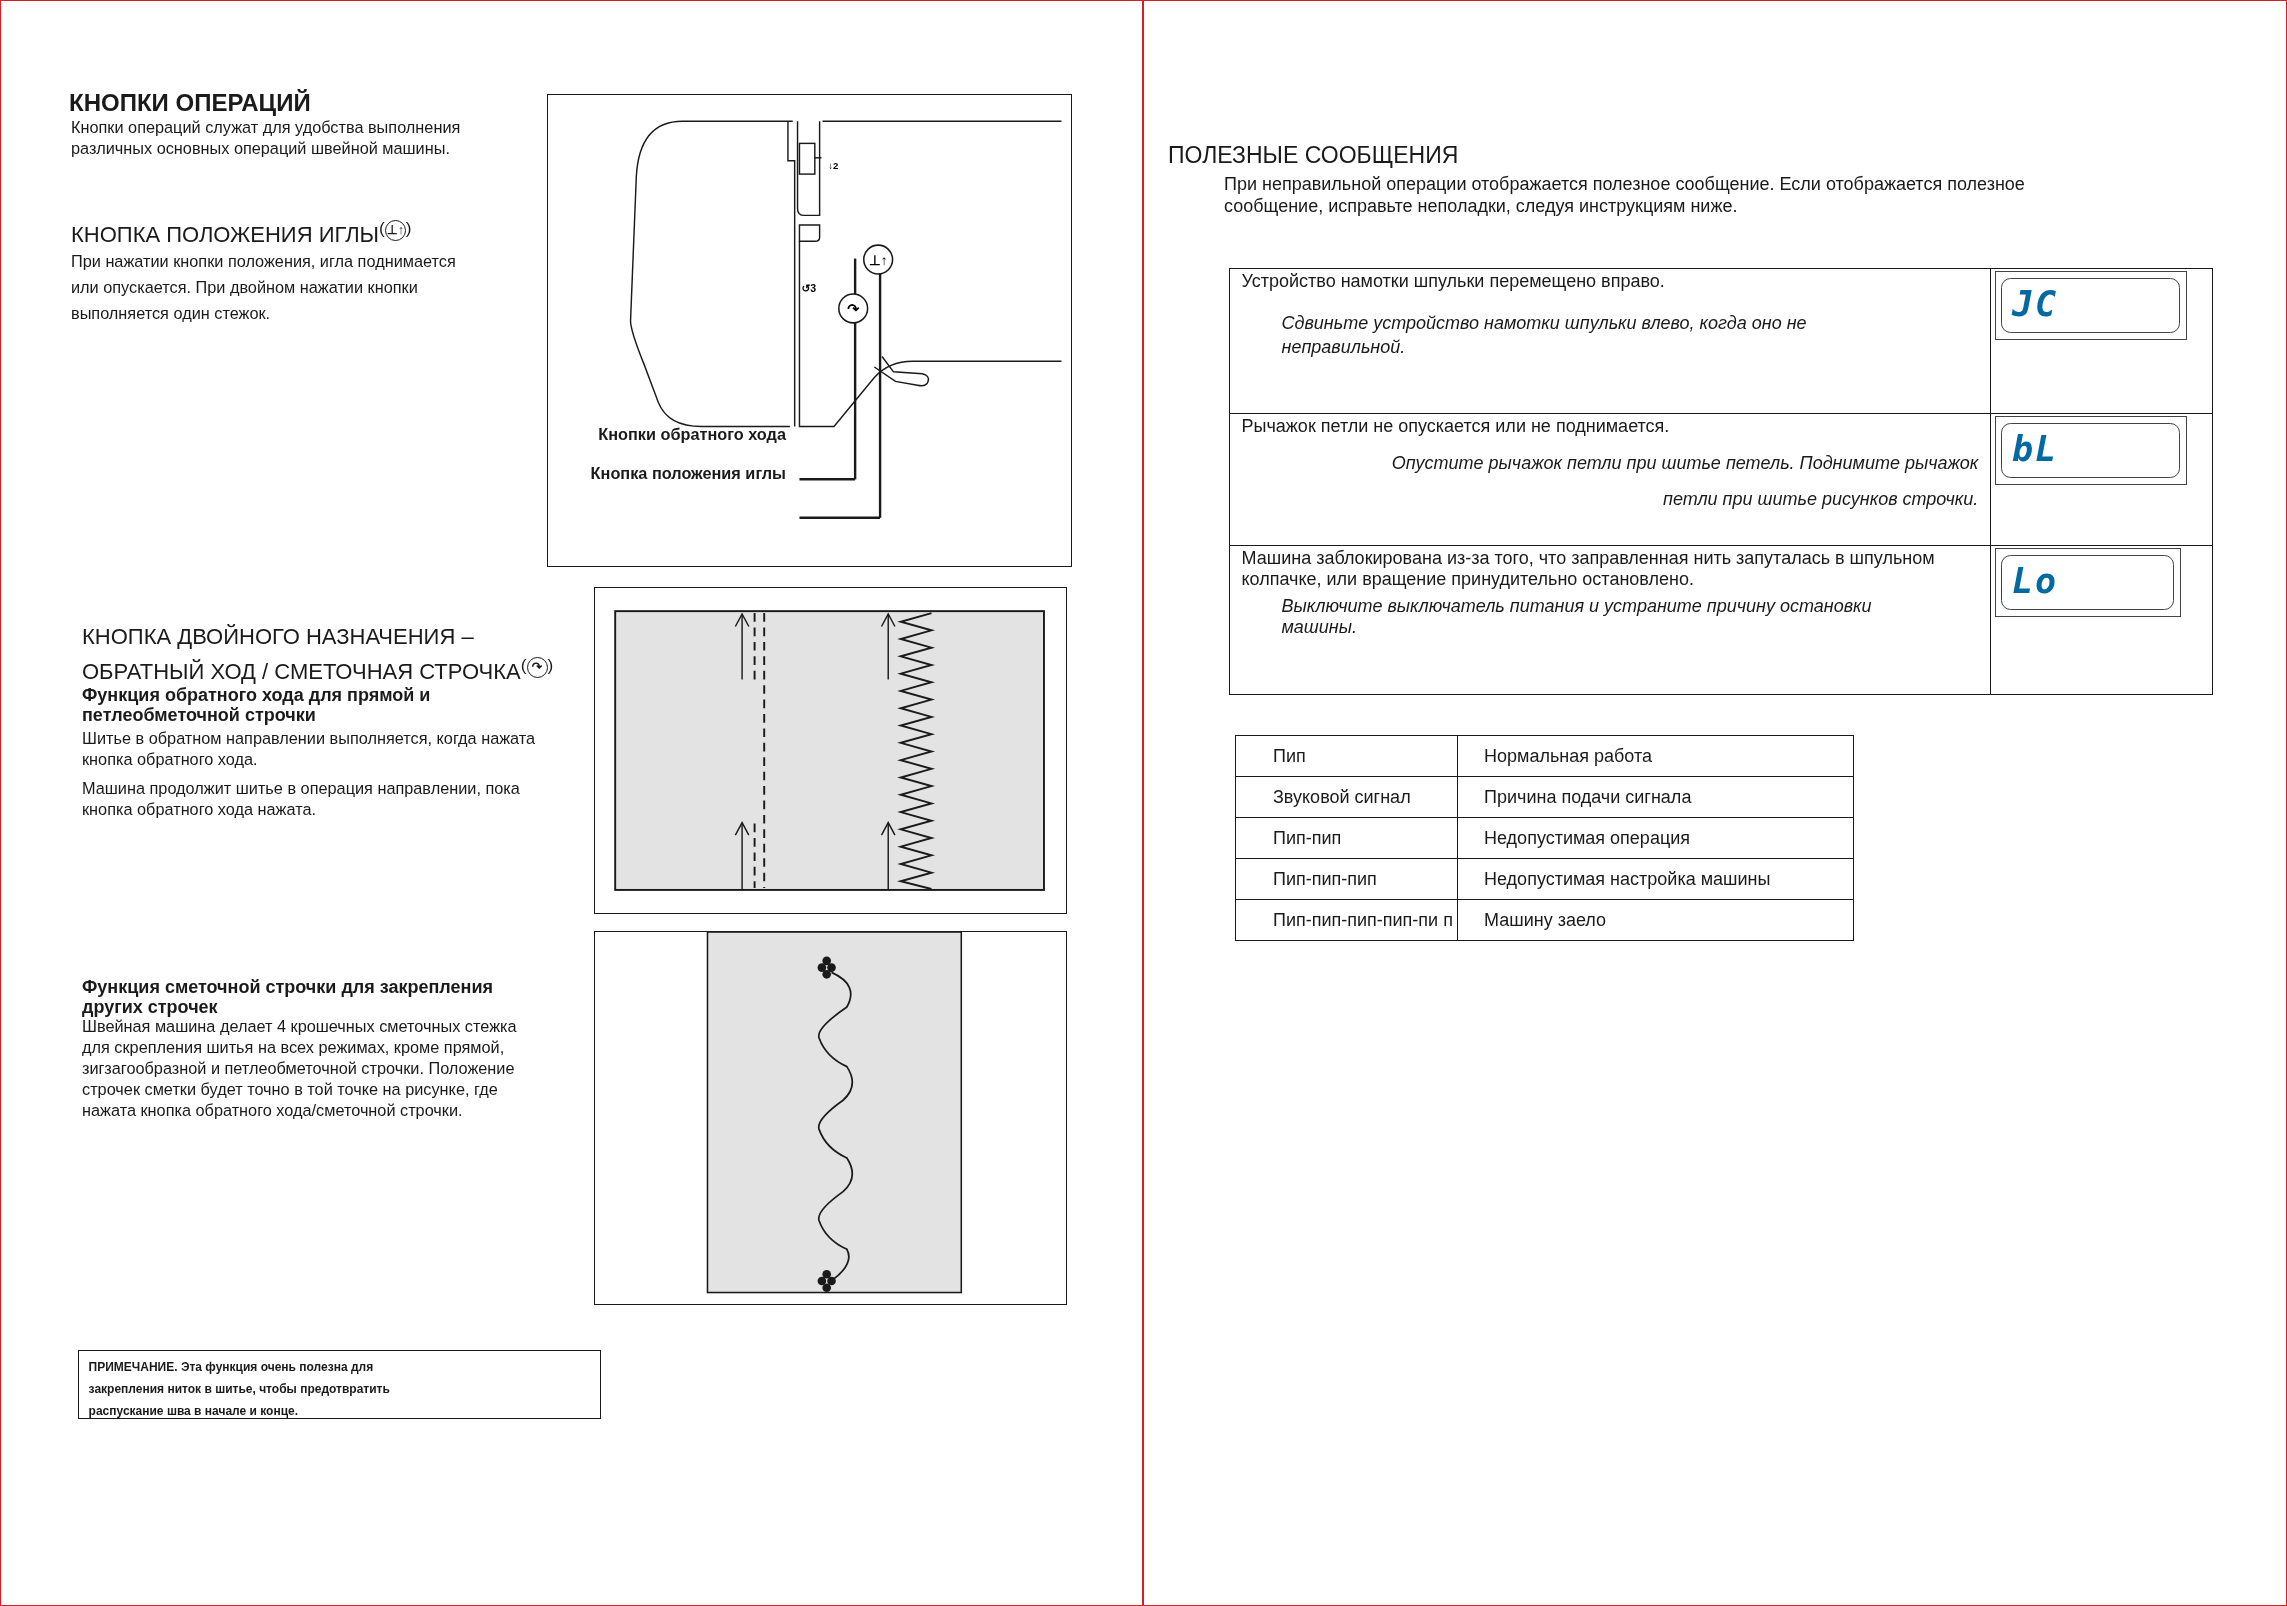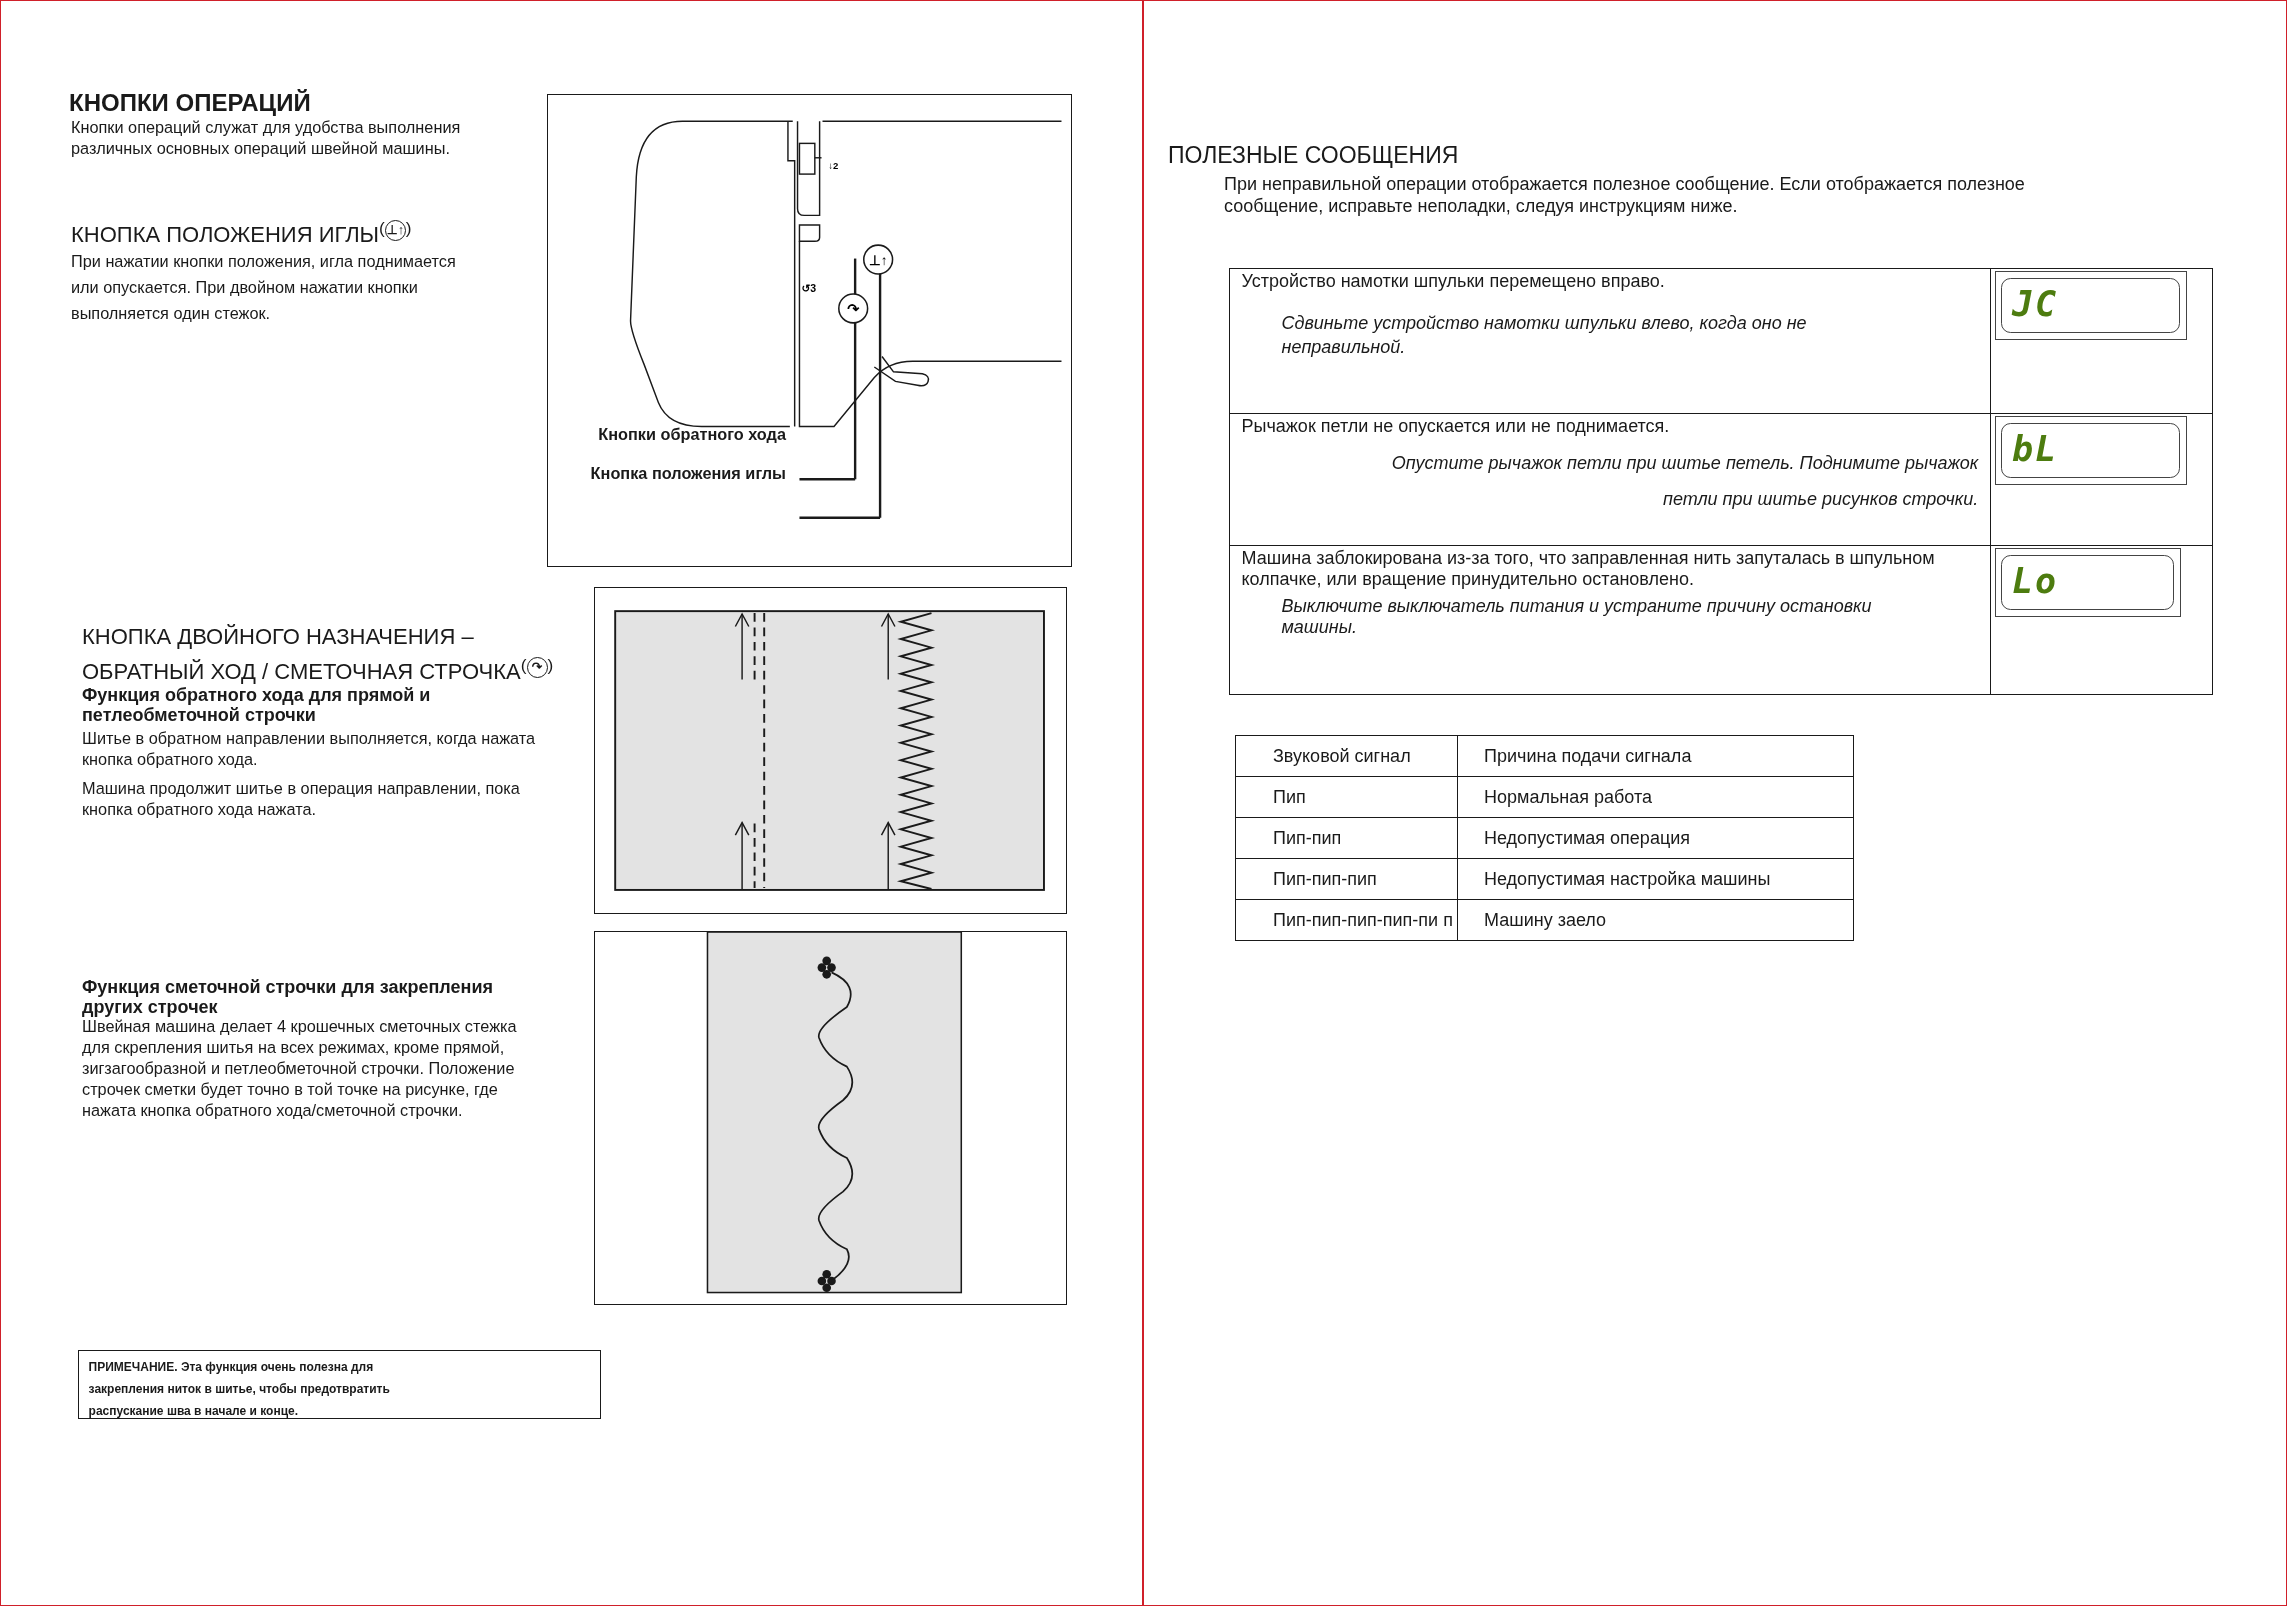--- a/index.html
+++ b/index.html
@@ -22,21 +22,21 @@
   .msg-table { position: absolute; left: 1229px; top: 268px; width: 984px; }
   .msg-table td { border: 1.5px solid #1a1a1a; vertical-align: top; padding: 0; }
   .msg-text { width: 742px; padding: 1.9px 11.5px !important; font-size: 18px; line-height: 21px; }
   .msg-fix { font-style: italic; padding-left: 40px; margin-top: 13.4px; }
   .msg-disp { width: 240px; }
   .lcd-outer { margin: 1.9px 0 0 3.8px; width: 192px; height: 69px; border: 1.4px solid #444;
                box-sizing: border-box; padding: 5.8px; }
   .lcd-inner { width: 100%; height: 100%; border: 1.4px solid #444; border-radius: 9.6px;
                box-sizing: border-box; font-family: "DejaVu Sans Mono", monospace;
                font-weight: bold; font-size: 35px; line-height: 50px; padding-left: 9.6px;
-               letter-spacing: 1.9px; font-style: italic; color: #4d7c0f; }
+               letter-spacing: 1.9px; font-style: italic; color: #0369a1; }
   .beep-table { position: absolute; left: 1235px; top: 735px; width: 619px; }
   .beep-table td { border: 1.5px solid #1a1a1a; height: 41px; font-size: 18px; line-height: 19px;
                    padding: 0 0 0 37px; box-sizing: border-box; }
   .beep-table td.c1 { width: 222px; }
   .beep-table td.c2 { padding-left: 26px; }
   .lbl { position: absolute; font-weight: bold; font-size: 16.3px; white-space: nowrap; }
 </style>
 </head>
 <body>
 
@@ -217,28 +217,28 @@
             <div class="lcd-inner">Lo</div>
           </div>
     </td>
   </tr>
 </tbody>
   </table>
 
 <table class="beep-table">
   <tbody>
       <tr>
+    <td class="c1">Пип</td>
+    <td class="c2">Нормальная работа</td>
+  </tr>
+  <tr>
     <td class="c1">Звуковой сигнал</td>
     <td class="c2">Причина подачи сигнала</td>
   </tr>
   <tr>
-    <td class="c1">Пип</td>
-    <td class="c2">Нормальная работа</td>
-  </tr>
-  <tr>
     <td class="c1">Пип-пип</td>
     <td class="c2">Недопустимая операция</td>
   </tr>
   <tr>
     <td class="c1">Пип-пип-пип</td>
     <td class="c2">Недопустимая настройка машины</td>
   </tr>
   <tr>
     <td class="c1" style="padding-right:3.8px;">Пип-пип-пип-пип-пи п</td>
     <td class="c2">Машину заело</td>

